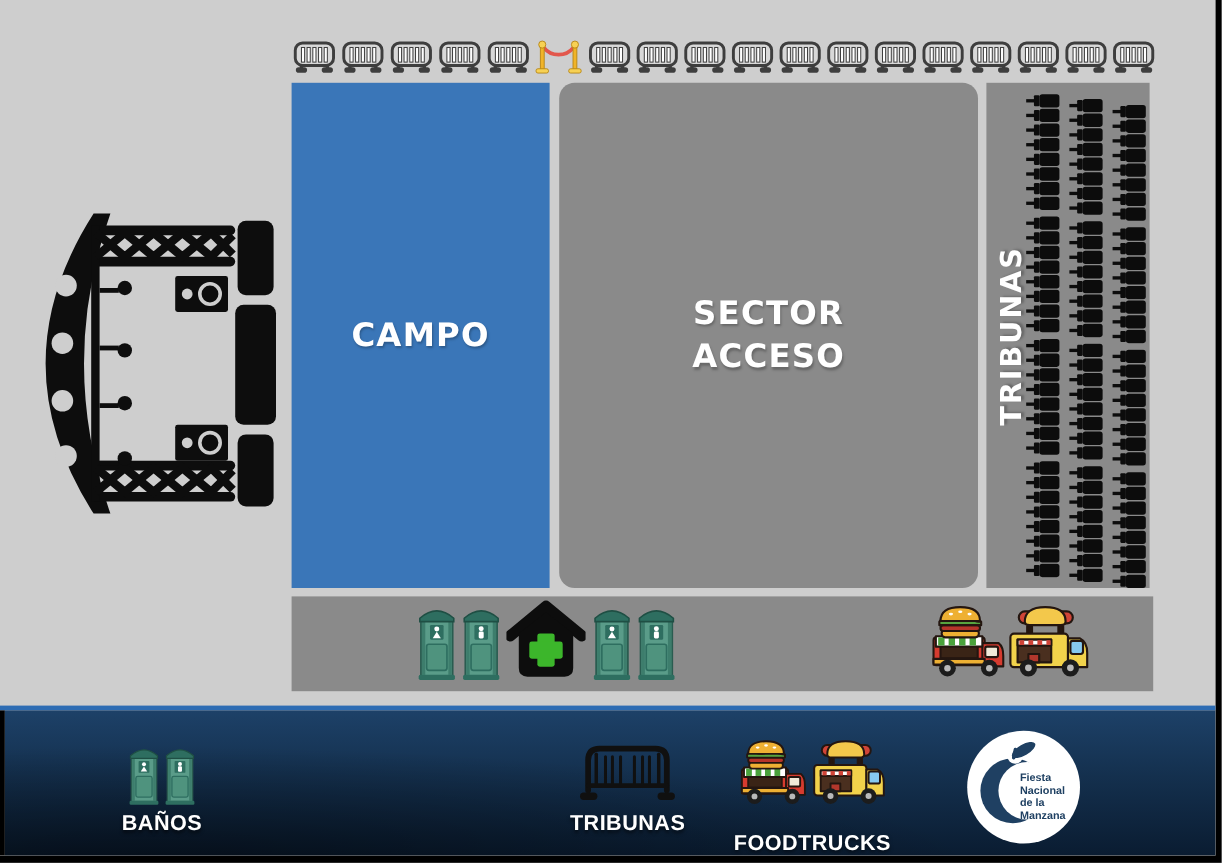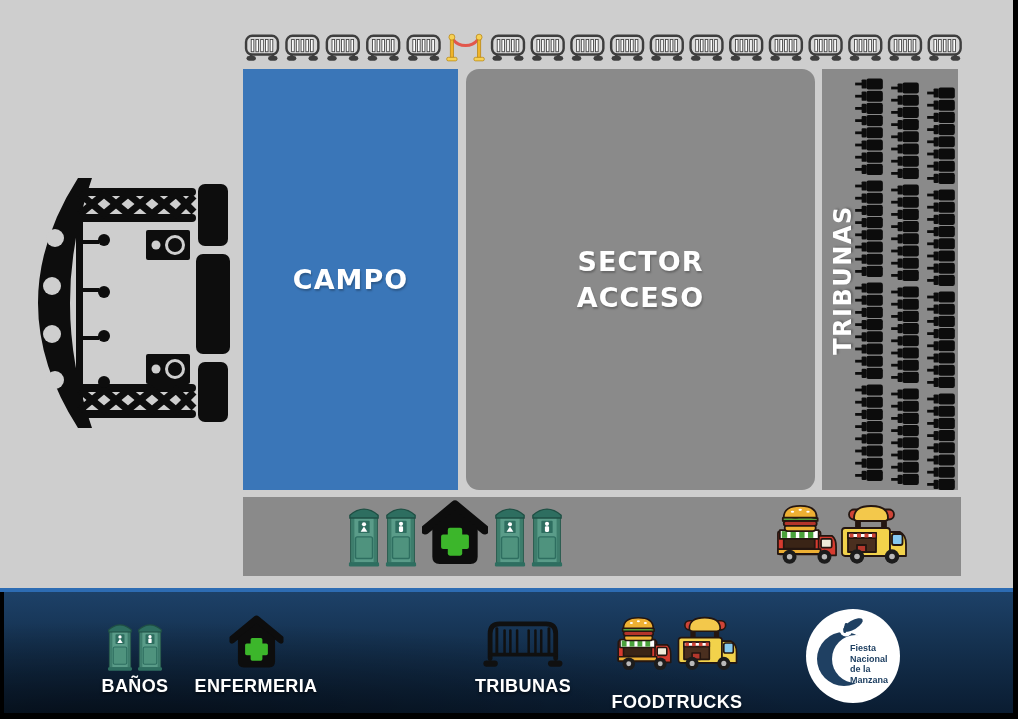--- a/index.html
+++ b/index.html
@@ -397,28 +397,20 @@
   <div class="legend-item" id="legend-item-banos">
     <div class="licon">
       <svg width="58" height="54" viewBox="0 0 58 54">
         <use href="#sym-toilet-f" x="0" y="1" width="27" height="53"></use>
         <use href="#sym-toilet-m" x="30" y="1" width="27" height="53"></use>
       </svg>
     </div>
     <div class="llabel">BAÑOS</div>
   </div>
 
-  <div class="legend-item" id="legend-item-enfermeria">
-    <div class="licon">
-      <svg width="56" height="58" viewBox="0 0 56 58">
-          <use href="#sym-firstaid" x="1" y="1" width="54" height="56"></use>
-        </svg>
-    </div>
-    <div class="llabel">ENFERMERIA</div>
-  </div>
 
 
   <div class="legend-item" id="legend-item-vallado">
     <div class="licon">
       <svg width="86" height="54" viewBox="0 0 88 56">
           <use href="#sym-vallado" width="88" height="56"></use>
         </svg>
     </div>
     <div class="llabel">TRIBUNAS</div>
   </div>

